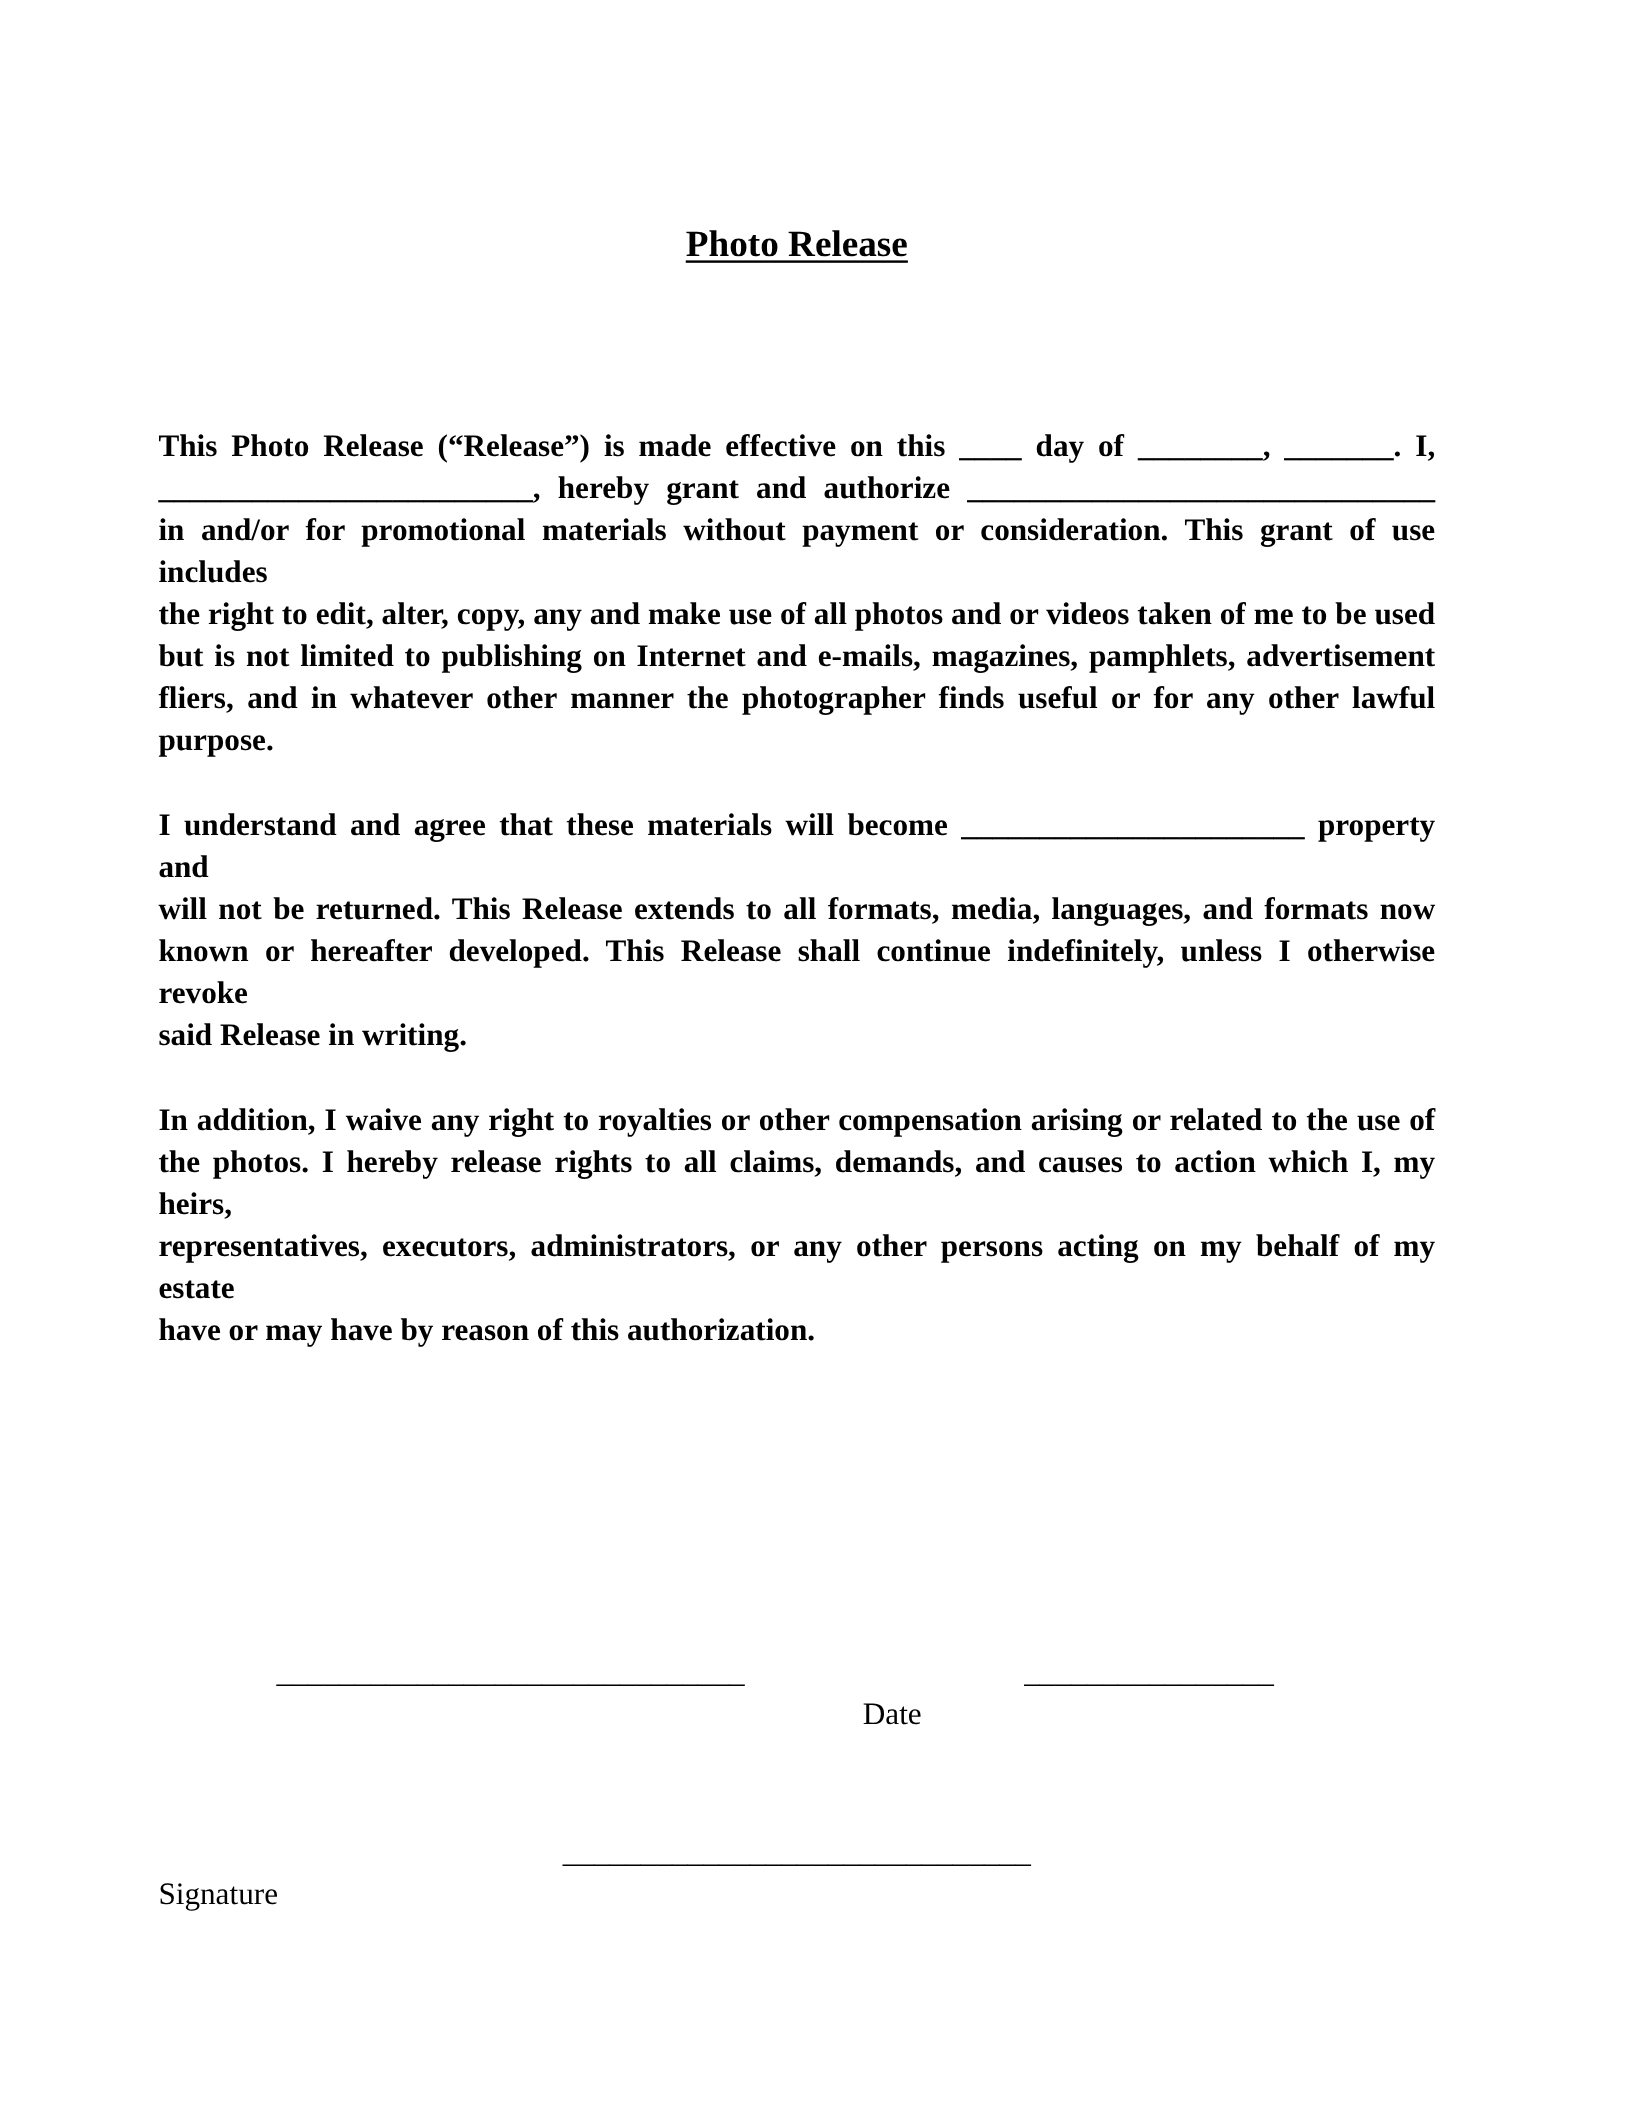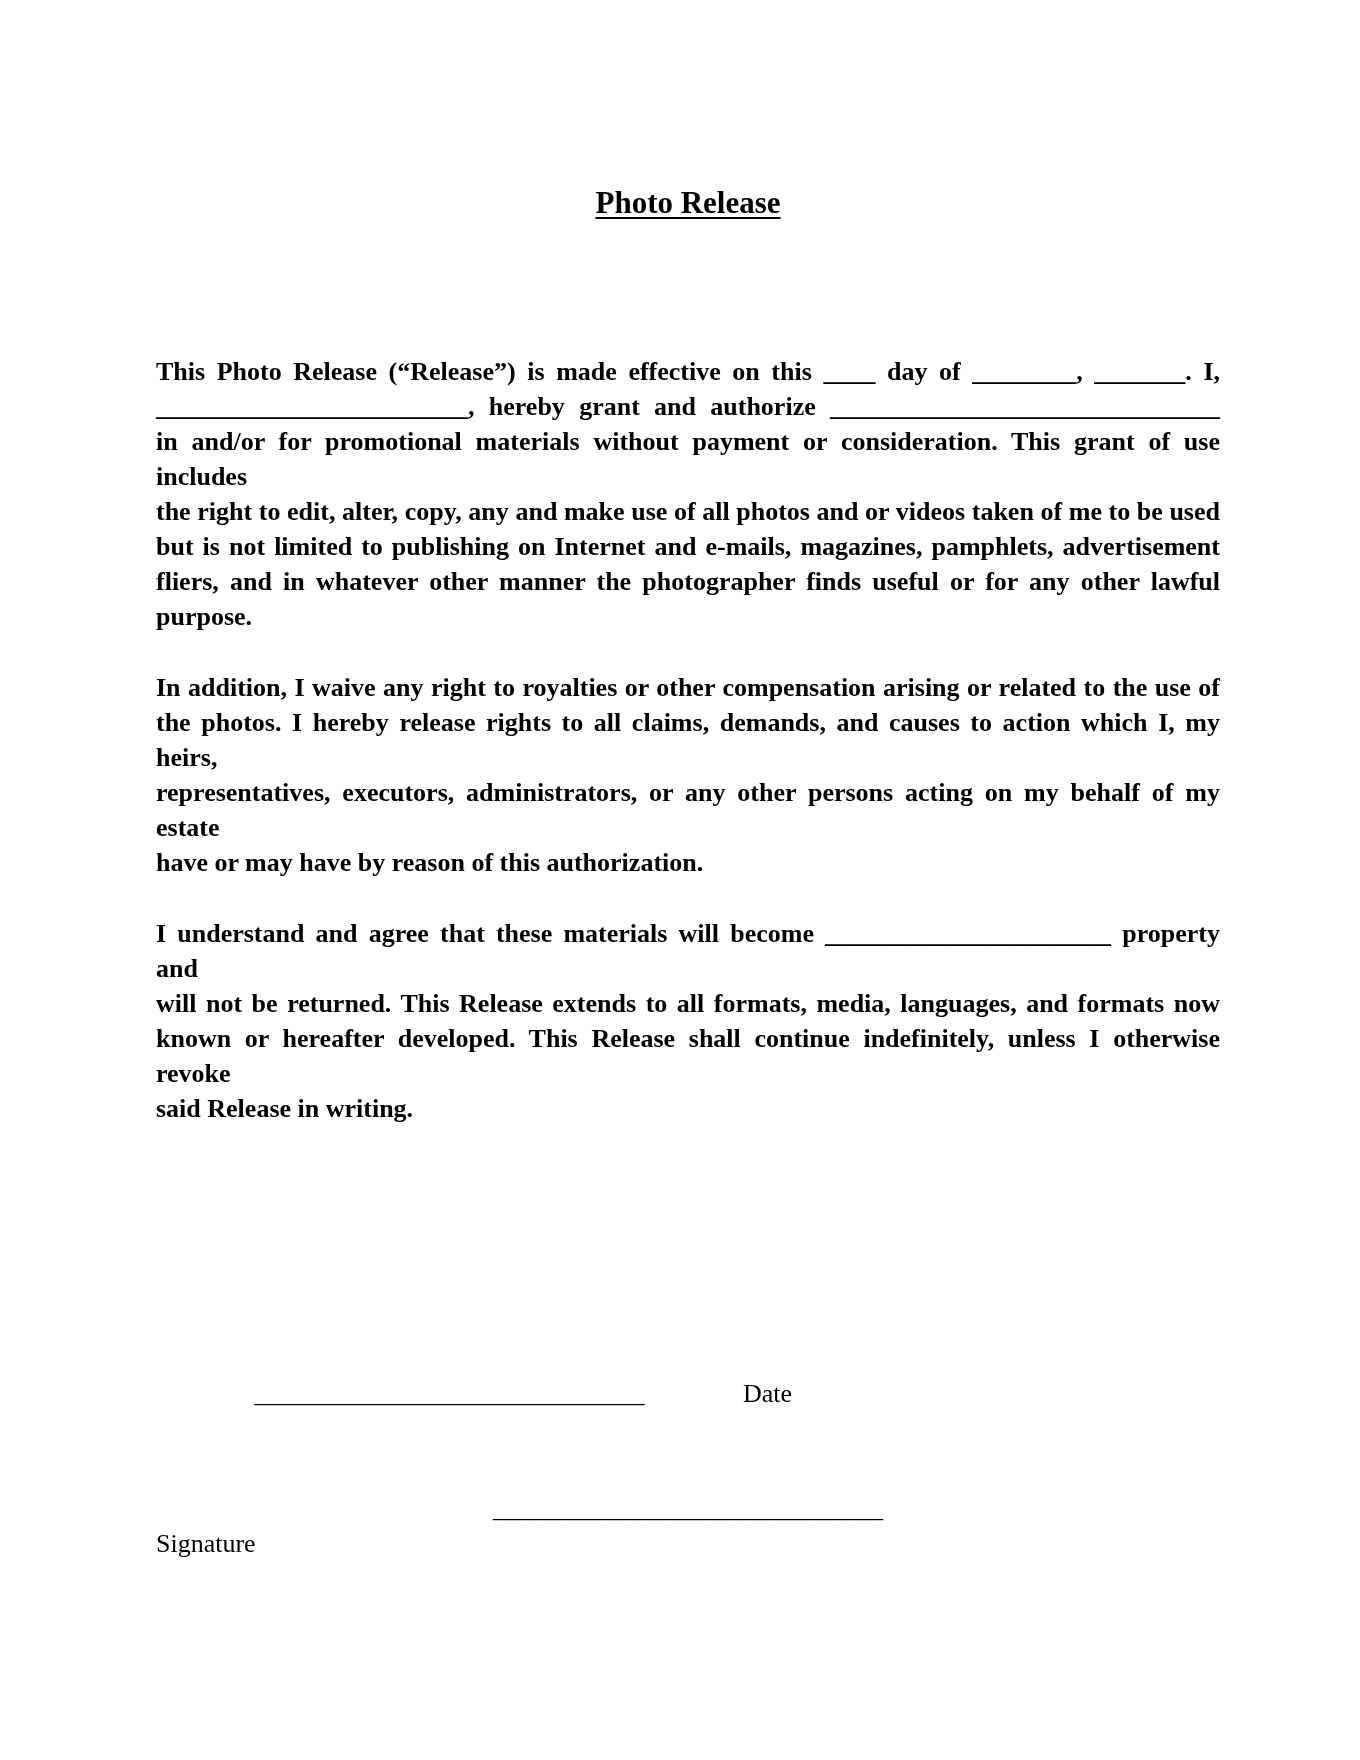--- a/index.html
+++ b/index.html
@@ -11,21 +11,21 @@
     position: relative;
     width: 1360px;
     height: 1760px;
     background: #ffffff;
     color: #000000;
     font-family: "Liberation Serif", "DejaVu Serif", serif;
     overflow: hidden;
   }
   .content {
     position: absolute;
-    left: 156px;
+    left: 132px;
     top: 0;
     width: 1064px;
   }
   .doc-title {
     margin-top: 185px;
     text-align: center;
     font-size: 31px;
     font-weight: 700;
     text-decoration: underline;
     text-underline-offset: 4px;
@@ -74,39 +74,40 @@
     <div class="para para-1">
       <div class="tline">This Photo Release (“Release”) is made effective on this ____ day of ________, _______. I,</div>
       <div class="tline">________________________, hereby grant and authorize ______________________________</div>
       <div class="tline">in and/or for promotional materials without payment or consideration. This grant of use includes</div>
       <div class="tline">the right to edit, alter, copy, any and make use of all photos and or videos taken of me to be used</div>
       <div class="tline">but is not limited to publishing on Internet and e-mails, magazines, pamphlets, advertisement</div>
       <div class="tline">fliers, and in whatever other manner the photographer finds useful or for any other lawful</div>
       <div class="tline last">purpose.</div>
     </div>
 
+    <div class="para para-2">
+      <div class="tline">I understand and agree that these materials will become ______________________ property and</div>
+      <div class="tline">will not be returned. This Release extends to all formats, media, languages, and formats now</div>
+      <div class="tline">known or hereafter developed. This Release shall continue indefinitely, unless I otherwise revoke</div>
+      <div class="tline last">said Release in writing.</div>
+    </div>
+
     <div class="para para-3">
       <div class="tline">In addition, I waive any right to royalties or other compensation arising or related to the use of</div>
       <div class="tline">the photos. I hereby release rights to all claims, demands, and causes to action which I, my heirs,</div>
       <div class="tline">representatives, executors, administrators, or any other persons acting on my behalf of my estate</div>
       <div class="tline last">have or may have by reason of this authorization.</div>
     </div>
 
-    <div class="para para-2">
-      <div class="tline">I understand and agree that these materials will become ______________________ property and</div>
-      <div class="tline">will not be returned. This Release extends to all formats, media, languages, and formats now</div>
-      <div class="tline">known or hereafter developed. This Release shall continue indefinitely, unless I otherwise revoke</div>
-      <div class="tline last">said Release in writing.</div>
-    </div>
-
     <div class="sig-row">
       <div class="sig-col-left">
         <div class="sig-line">______________________________</div>
       </div>
       <div class="sig-col-right">
+        <div class="sig-line">________________</div>
         <div class="sig-label">Date</div>
       </div>
     </div>
 
     <div class="sig-row-2">
       <div class="sig-line">______________________________</div>
       <div class="sig-label">Signature</div>
     </div>
 
   </div>

